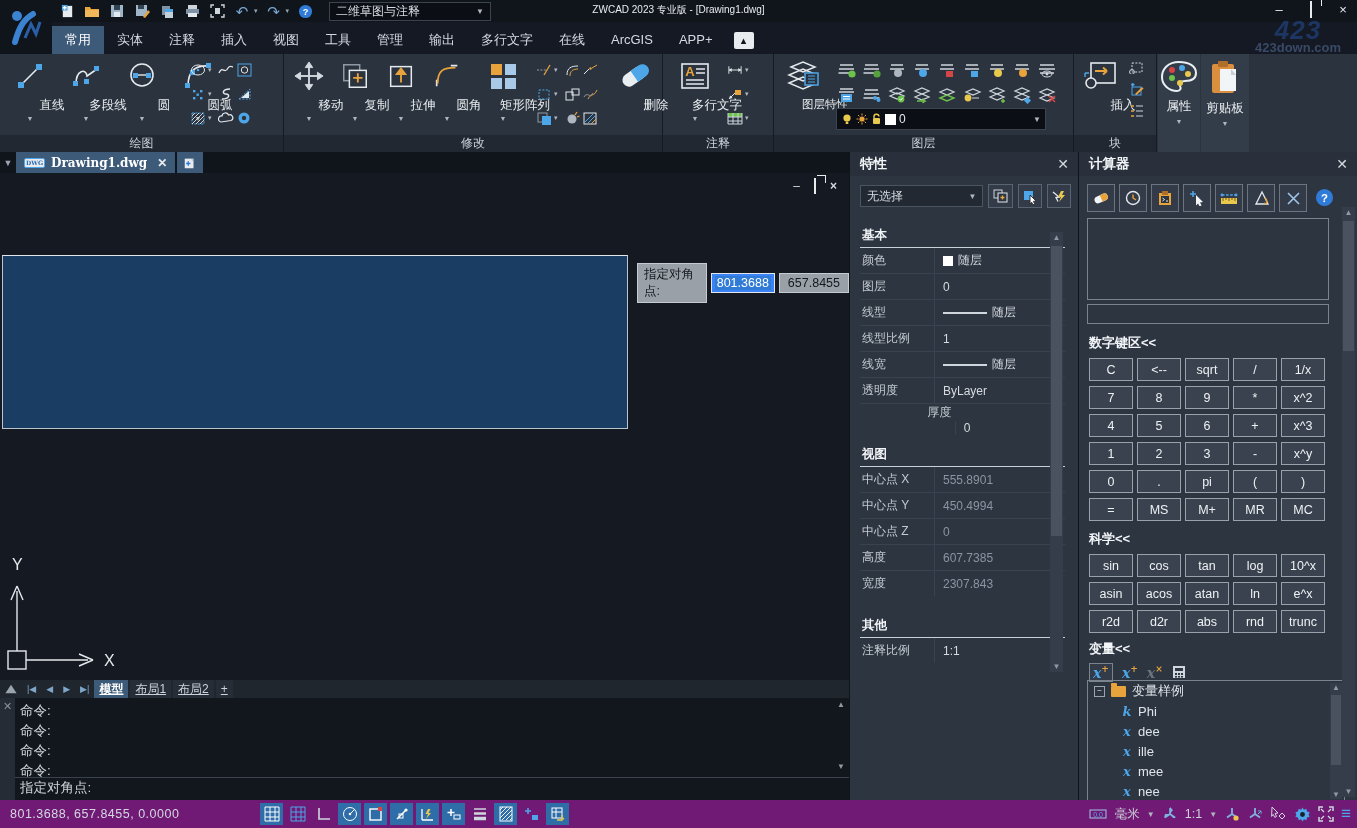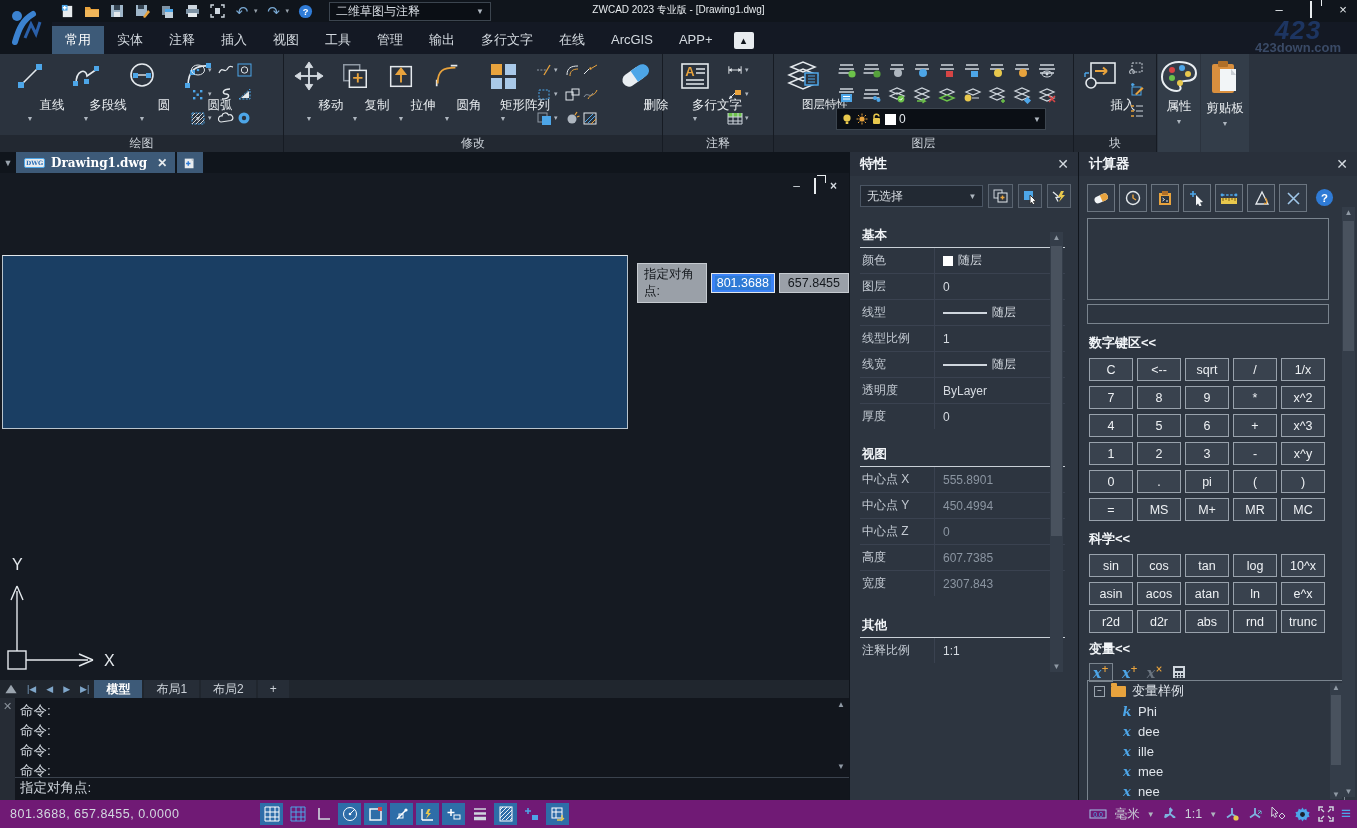--- a/index.html
+++ b/index.html
@@ -124,21 +124,21 @@
   .trow{display:flex;align-items:center;gap:6px;height:20px;padding-left:6px;color:#dfe4ea;font-size:13px;}
   .trow.child{padding-left:34px;}
   .tico{font-style:italic;color:#4da6e8;font-family:"DejaVu Serif",serif;font-size:13px;font-weight:bold;width:10px;text-align:center;}
   .expbox{width:9px;height:9px;border:1px solid #9aa4ae;color:#dfe4ea;font-size:8px;line-height:7px;text-align:center;background:#2d3540;}
   .folder{width:15px;height:11px;background:#e8a33d;border-radius:1px;position:relative;}
   .folder::before{content:'';position:absolute;left:0;top:-3px;width:6px;height:3px;background:#e8a33d;border-radius:1px 1px 0 0;}
 
   
   .layoutbar{left:0;top:680px;width:849px;height:18px;background:#20262e;display:flex;align-items:center;}
   .lnav{color:#7fa6c9;font-size:9px;padding:0 5px;}
-  .ltab{padding:0 12px;height:18px;line-height:18px;color:#ccd2d9;background:#262d37;margin-right:2px;font-size:12px;}
+  .ltab{padding:0 5px;height:18px;line-height:18px;color:#ccd2d9;background:#262d37;margin-right:2px;font-size:12px;text-decoration:underline;}
   .ltab.active{background:#3d5a78;color:#fff;font-weight:bold;}
   .expand-up{width:14px;height:14px;background:#9aa4ae;clip-path:polygon(50% 20%,90% 80%,10% 80%);margin:0 4px;}
 
   
   .cmd{left:0;top:698px;width:849px;height:102px;background:#12161d;}
   .cmd-gutter{position:absolute;left:0;top:0;width:15px;height:102px;background:#262c35;}
   .cmd-gutter .x{color:#8a929b;font-size:11px;display:block;text-align:center;margin-top:2px;}
   .cmdlines{position:absolute;left:20px;top:3px;color:#ced4db;font-size:13.5px;line-height:20px;}
   .cmdprompt{position:absolute;left:20px;bottom:3px;color:#ced4db;font-size:13.5px;}
   .cmdsep{position:absolute;left:15px;right:0;bottom:22px;border-top:1px solid #3a424d;}
@@ -909,21 +909,21 @@
         <span class="pl">线宽</span>
         <span class="pv">
             <span class="lineseg"></span>
             <span>随层</span>
           </span>
       </div>
       <div class="prow">
         <span class="pl">透明度</span>
         <span class="pv">ByLayer</span>
       </div>
-      <div class="prow" style="border-bottom:none;">
+      <div class="prow" style="border-bottom:none;flex-direction:column;">
         <span class="pl">厚度</span>
         <span class="pv">0</span>
       </div>
     </div>
 
     <div class="sec" style="margin-top:14px;">
       <div class="sechdr">
         <span class="t">视图</span>
           <span class="car">▼</span>
       </div>

